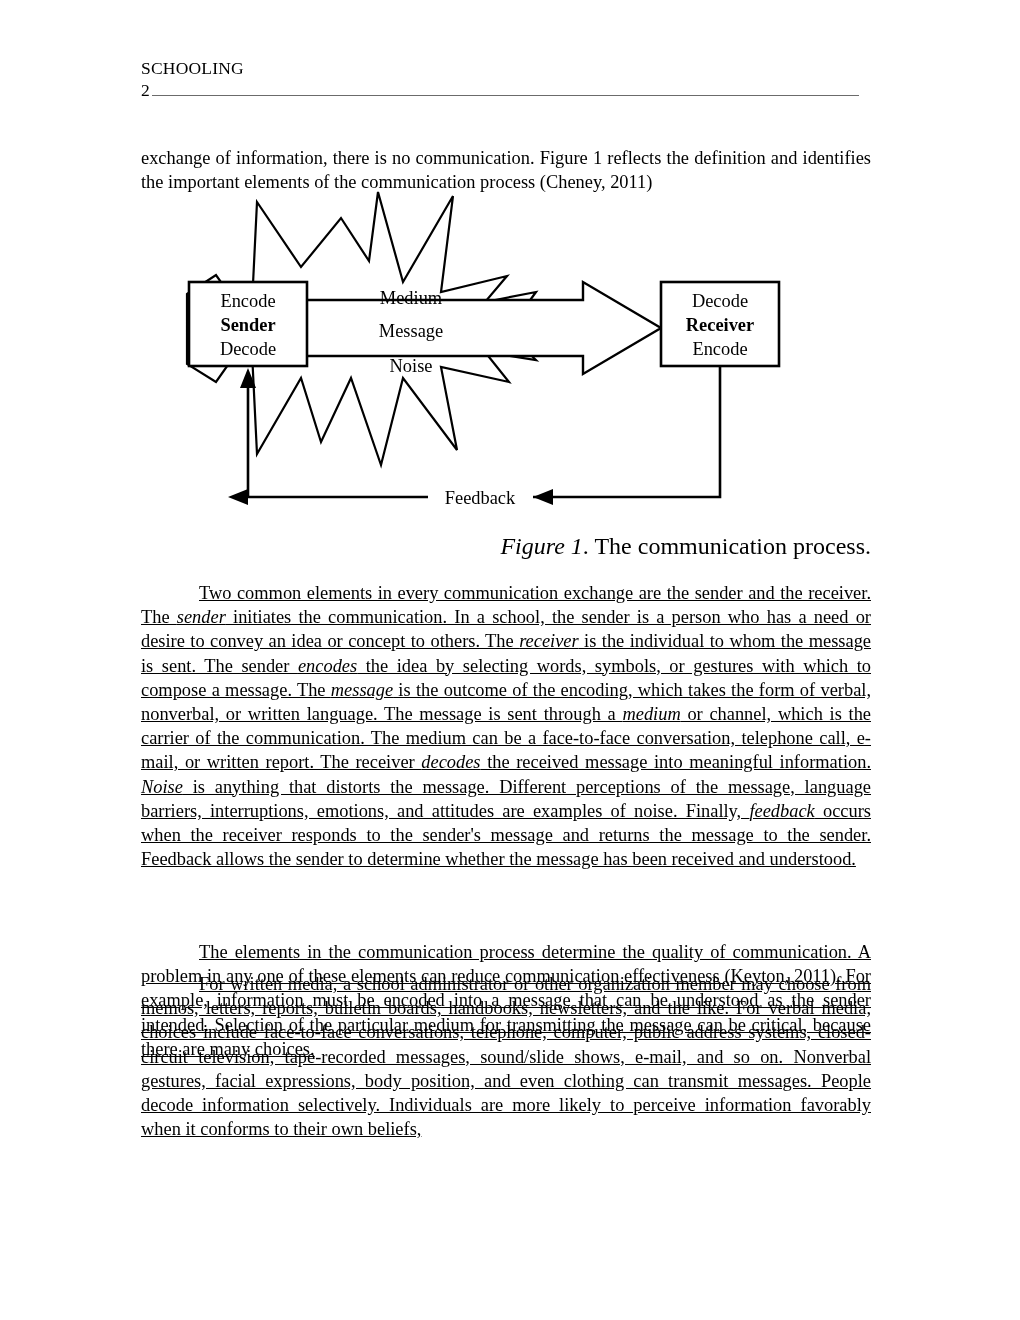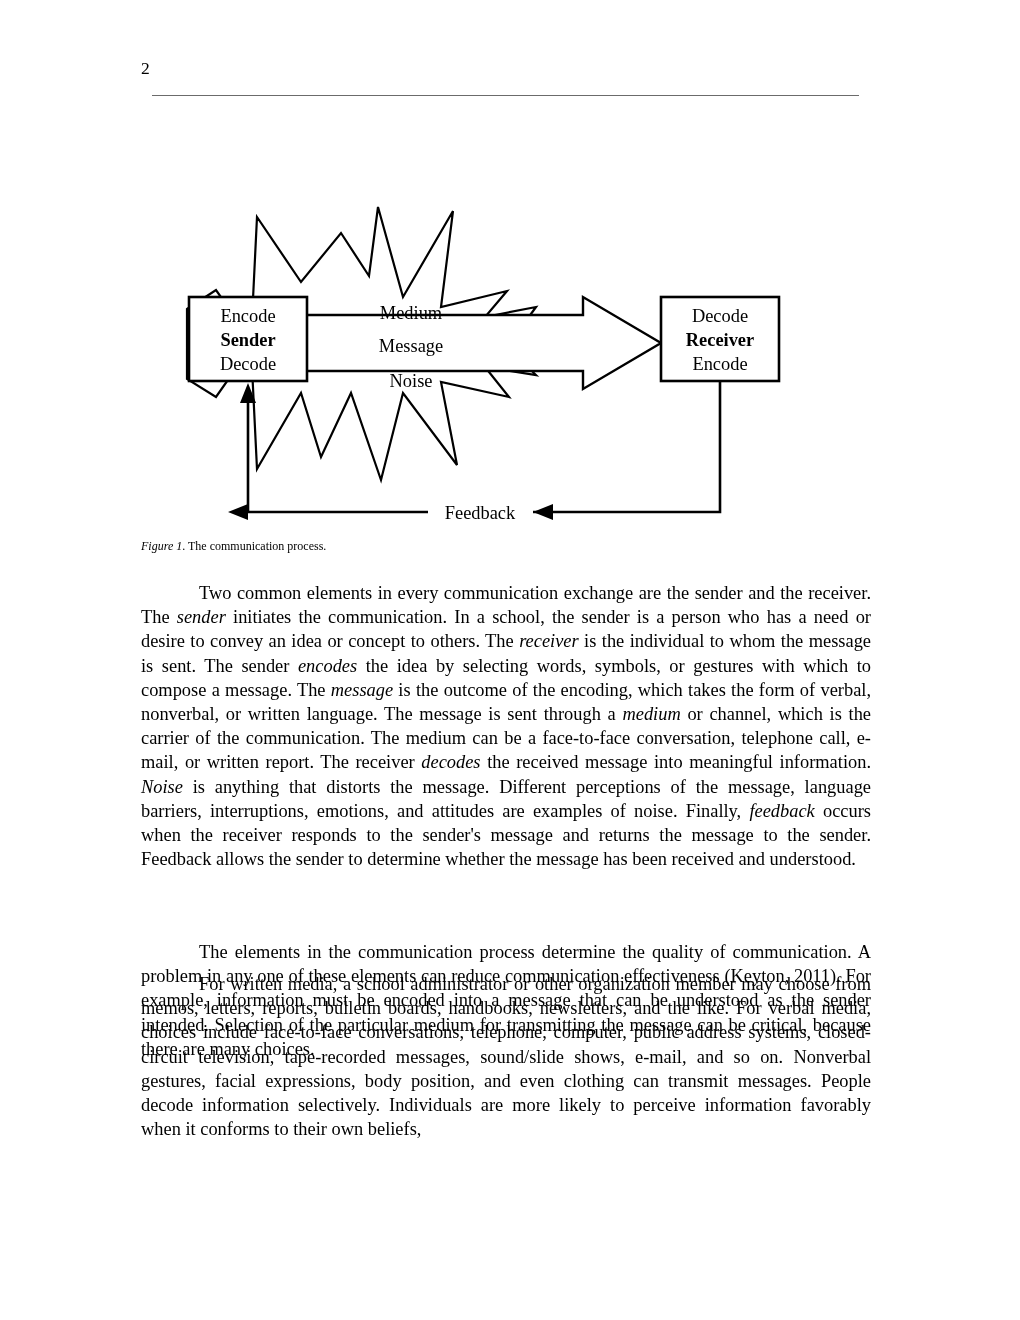--- a/index.html
+++ b/index.html
@@ -55,36 +55,36 @@
     width: 730px;
   }
   p.para {
     margin: 0;
     font-size: 18.4px;
     line-height: 24.2px;
     text-align: justify;
     text-justify: inter-word;
     hyphens: none;
   }
-  p.indent { text-indent: 58px; }
+  p.indent { text-indent: 58px; text-decoration: underline; }
   .it { font-style: italic; }
 
   #intro-para { top: 146px; }
   #caption { top: 534px; font-size: 18.4px; line-height: 24.2px; }
   #para-1 { top: 581px; }
   #para-2 { top: 940px; }
   #para-3 { top: 972px; }
 
-  .caption-line { margin: 0; font-size: 12px; }
+  .caption-line { margin: 0; font-size: 24px; text-align: right; }
 
   
   .figure {
     position: absolute;
     left: 141px;
-    top: 197px;
+    top: 182px;
     width: 740px;
     height: 330px;
   }
   .figure svg { display: block; }
 
   .box-label {
     font-family: "Liberation Serif", "DejaVu Serif", serif;
     font-size: 18.4px;
     fill: #000;
   }
@@ -94,24 +94,28 @@
     font-size: 18.4px;
     fill: #000;
   }
 </style>
 </head>
 <body>
 
 <div class="page">
 
   <div class="running-head">
+    <div class="running-head-title">SCHOOLING</div>
     <div class="running-head-page">2</div>
   </div>
   <div class="header-rule"></div>
 
+  <div class="body-col" id="intro-para">
+    <p class="para">exchange of information, there is no communication. Figure 1 reflects the definition and identifies the important elements of the communication process (Cheney, 2011)</p>
+  </div>
 
   <div class="figure">
     <svg width="740" height="330" viewBox="0 0 740 330" xmlns="http://www.w3.org/2000/svg">
 
       <polygon points="46,112 75,93 110,143 116,20 160,85 200,36 228,79 237,10 262,100 312,14 300,110 366,94 344,120 395,110 366,150
                 395,178 344,170 368,200 300,185 316,268 262,196 240,283 210,196 180,260 160,196 116,272 110,150 75,200 46,182" fill="#ffffff" stroke="#000000" stroke-width="2.2" stroke-linejoin="miter"></polygon>
 
       <polygon points="62,118 442,118 442,100 520,146 442,192 442,174 62,174" fill="#ffffff" stroke="#000000" stroke-width="2.4" stroke-linejoin="miter"></polygon>
 
       <rect x="48" y="100" width="118" height="84" fill="#ffffff" stroke="#000000" stroke-width="2.6"></rect>

